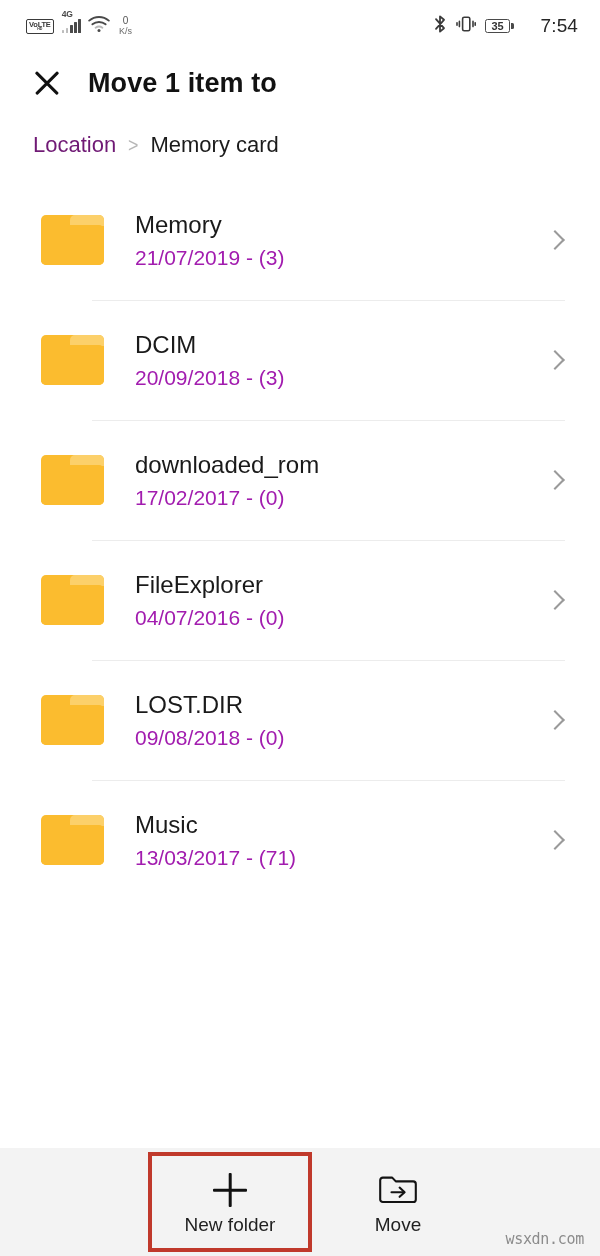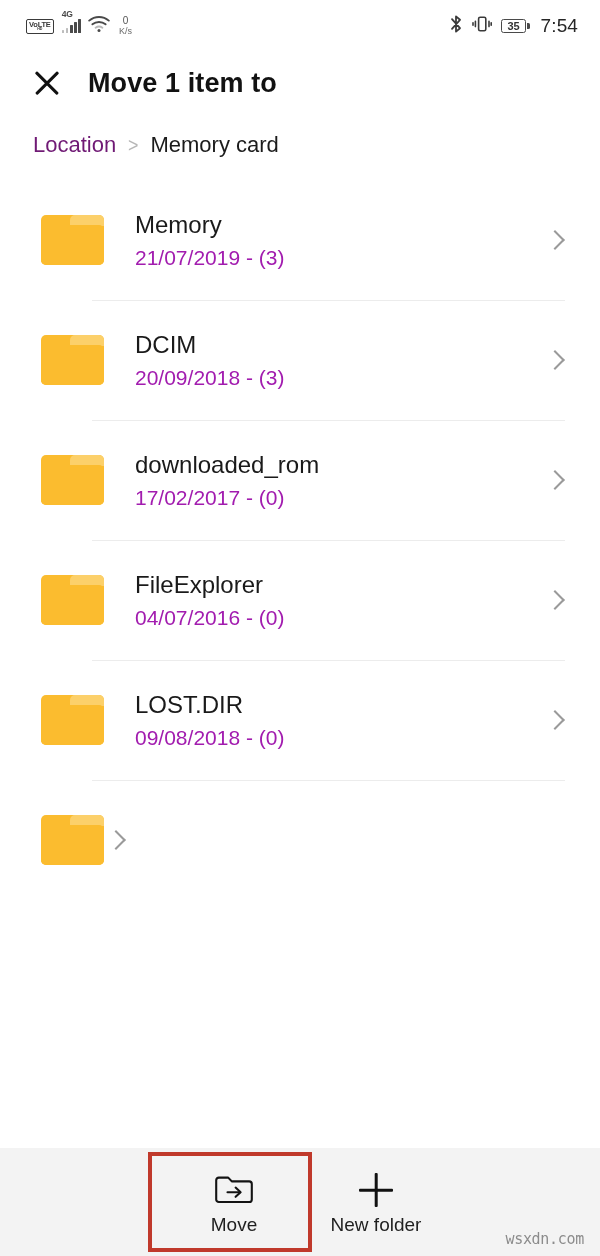--- a/index.html
+++ b/index.html
@@ -72,21 +72,21 @@
     display:flex; align-items:center; justify-content:center;
     position:relative;
   }
   .bat-body span {
     font-size:11px; color:#333; font-weight:600; letter-spacing:-0.3px;
   }
   .bat-tip {
     width:2.5px; height:6px; background:#4a4a4a;
     border-radius:0 1.5px 1.5px 0; margin-left:1.2px;
   }
-  .sb-time { font-size:19px; color:#262626; letter-spacing:0.1px; margin-left:2px;}
+  .sb-time { font-size:19px; color:#262626; letter-spacing:0.1px; margin-left:18px;}
 
   
   .header {
     display:flex; align-items:center;
     padding:14px 0 6px 30px;
     gap:24px; flex:0 0 auto;
   }
   .close-x { width:34px; height:34px; position:relative; cursor:pointer; flex:0 0 auto; }
   .close-x::before, .close-x::after {
     content:""; position:absolute; left:50%; top:50%;
@@ -344,42 +344,46 @@
       <div class="chev"></div>
     </div>
 
 
     <div class="row">
       <div class="folder-icon">
         <div class="f-back"></div>
           <div class="f-tab"></div>
           <div class="f-front"></div>
       </div>
+      <div class="row-text">
+        <div class="row-name">Music</div>
+        <div class="row-meta">13/03/2017 - (71)</div>
+      </div>
       <div class="chev"></div>
     </div>
 
   </div>
 
   <div class="bottombar">
+
+    <div class="bb-btn" id="btn-newfolder">
+      <div class="bb-icon">
+          <div class="plus-icon"></div>
+        </div>
+      <div class="bb-label">New folder</div>
+    </div>
 
     <div class="bb-btn" id="btn-move">
       <div class="bb-icon">
         <svg width="40" height="34" viewBox="0 0 40 34">
           <path d="M2.2 7.2a2.6 2.6 0 0 1 2.6-2.6h9.4l3.6 3.8h17.4a2.6 2.6 0 0 1 2.6 2.6v15.4a2.6 2.6 0 0 1-2.6 2.6H4.8a2.6 2.6 0 0 1-2.6-2.6z" fill="none" stroke="#131313" stroke-width="2.1" stroke-linejoin="round"></path>
           <path d="M13.5 19.2h12.2" stroke="#131313" stroke-width="2.1" stroke-linecap="round"></path>
           <path d="M21.6 14.6l5 4.6-5 4.6" fill="none" stroke="#131313" stroke-width="2.1" stroke-linecap="round" stroke-linejoin="round"></path>
         </svg>
       </div>
       <div class="bb-label">Move</div>
     </div>
 
-    <div class="bb-btn" id="btn-newfolder">
-      <div class="bb-icon">
-          <div class="plus-icon"></div>
-        </div>
-      <div class="bb-label">New folder</div>
-    </div>
-
     <div class="annot-box"></div>
     <div class="watermark">wsxdn.com</div>
   </div>
 
 </div>
 
 </body></html>

